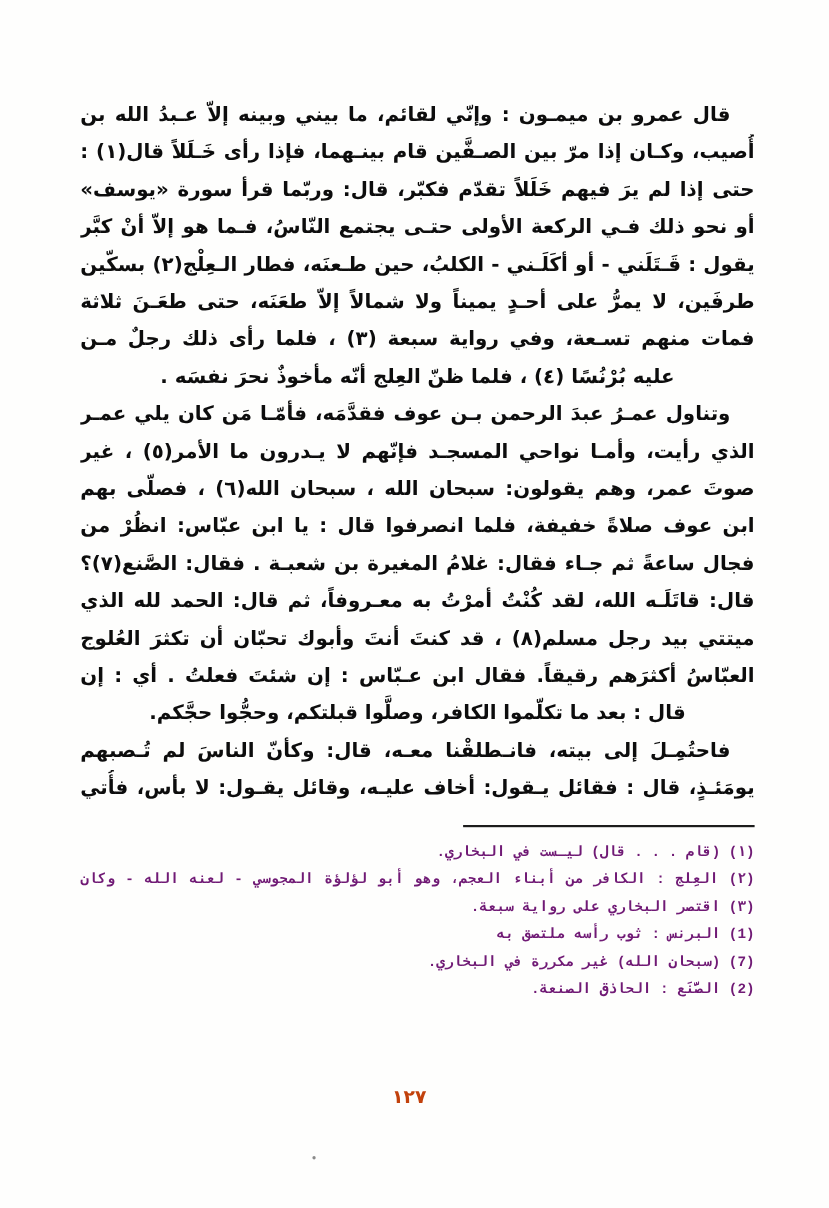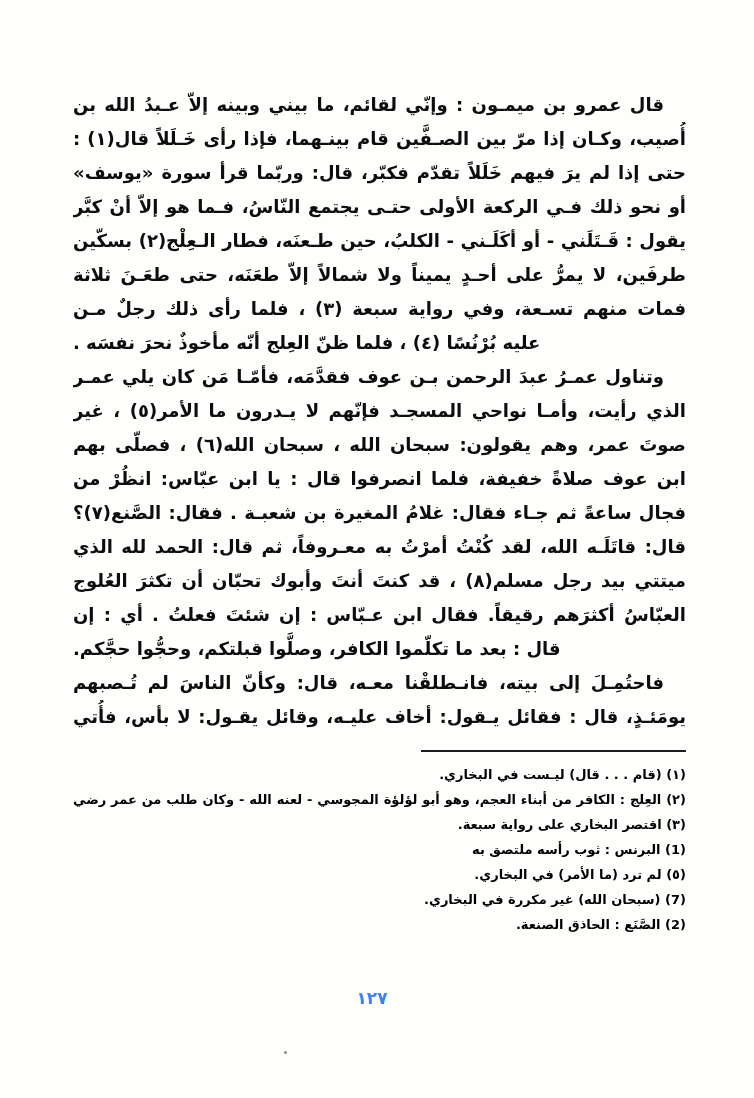--- a/index.html
+++ b/index.html
@@ -19,21 +19,21 @@
     left: 73px;
   }
   .ln {
     direction: rtl;
     unicode-bidi: embed;
     font-size: 18px;
     font-weight: 700;
     line-height: 34px;
     height: 34px;
     overflow: hidden;
-    text-align: left;
+    text-align: center;
     white-space: normal;
   }
   .ln.j { text-align: justify; text-align-last: justify; }
   .ln.ind { padding-right: 22px; }
   .fnsep {
     position: absolute;
     top: 750px;
     right: 68px;
     width: 265px;
     height: 2px;
@@ -47,35 +47,36 @@
   }
   .fn {
     direction: rtl;
     unicode-bidi: embed;
     font-size: 13px;
     font-weight: 700;
     line-height: 25px;
     height: 25px;
     overflow: hidden;
     text-align: right;
-    color: #000000;
+    color: #701a75;
+    font-family: Liberation Mono, monospace;
   }
   .fn.j { text-align: justify; text-align-last: justify; }
   .fn.cont { padding-right: 46px; }
   .pagenum {
     position: absolute;
     top: 988px;
     left: 0;
     right: 10px;
     text-align: center;
     direction: rtl;
     font-size: 17px;
     font-weight: 700;
     letter-spacing: 2px;
-    color: #3b82f6;
+    color: #c2410c;
   }
   .speck {
     position: absolute;
     left: 284px;
     top: 1051px;
     width: 3px;
     height: 3px;
     border-radius: 50%;
     background: #8a8a8a;
   }
@@ -107,21 +108,20 @@
     <div class="ln j">يومَئـذٍ، قال : فقائل يـقول: أخاف عليـه، وقائل يقـول: لا بأس، فأُتي بنـبيذٍ،</div>
   </div>
 
   <div class="fnsep"></div>
 
   <div class="fns">
     <div class="fn">(١) (قام . . . قال) ليـست في البخاري.</div>
     <div class="fn j">(٢) العِلج : الكافر من أبناء العجم، وهو أبو لؤلؤة المجوسي - لعنه الله - وكان طلب من عمر رضي الله عنه أن</div>
     <div class="fn">(٣) اقتصر البخاري على رواية سبعة.</div>
     <div class="fn">(1) البرنس : ثوب رأسه ملتصق به</div>
-    <div class="fn">(٥) لم ترد (ما الأمر) في البخاري.</div>
     <div class="fn">(7) (سبحان الله) غير مكررة في البخاري.</div>
     <div class="fn">(2) الصَّنَع : الحاذق الصنعة.</div>
   </div>
 
   <div class="pagenum">١٢٧</div>
 
   <div class="speck"></div>
 
 </div>
 

